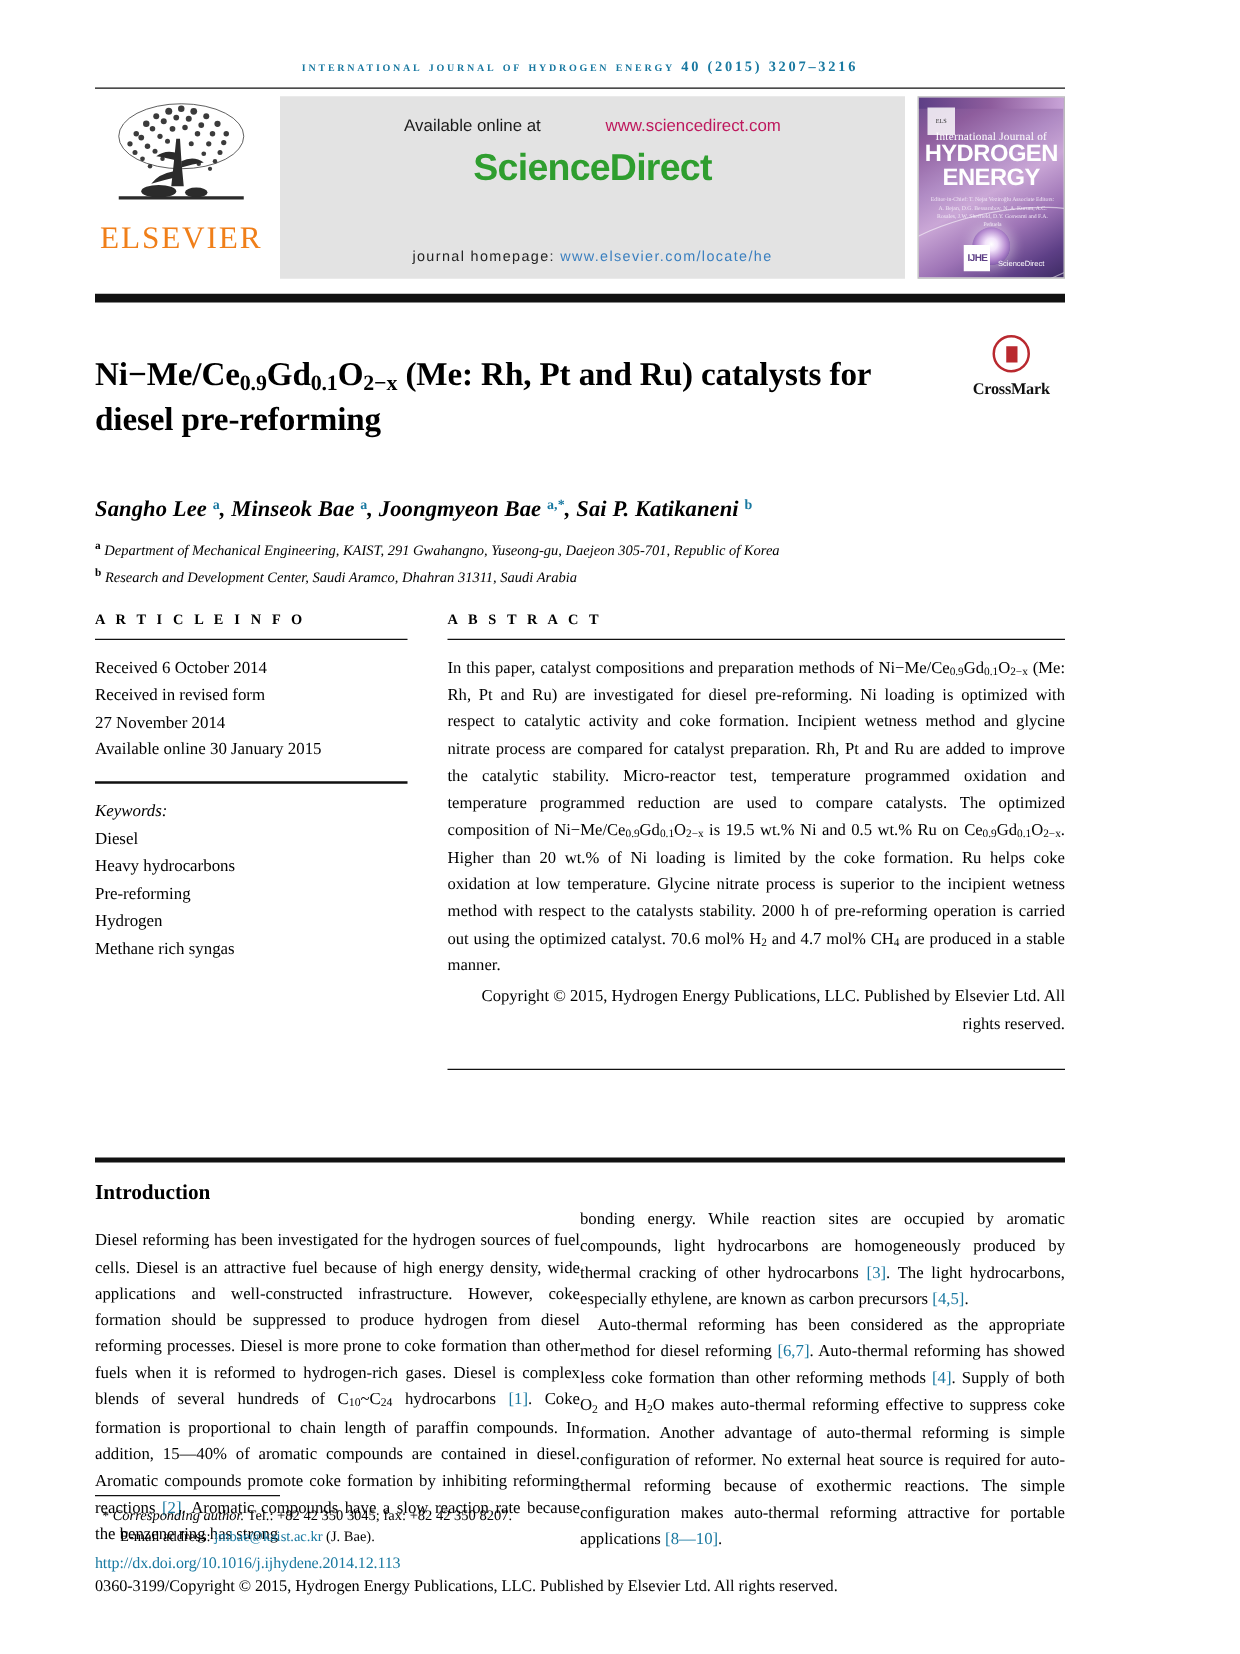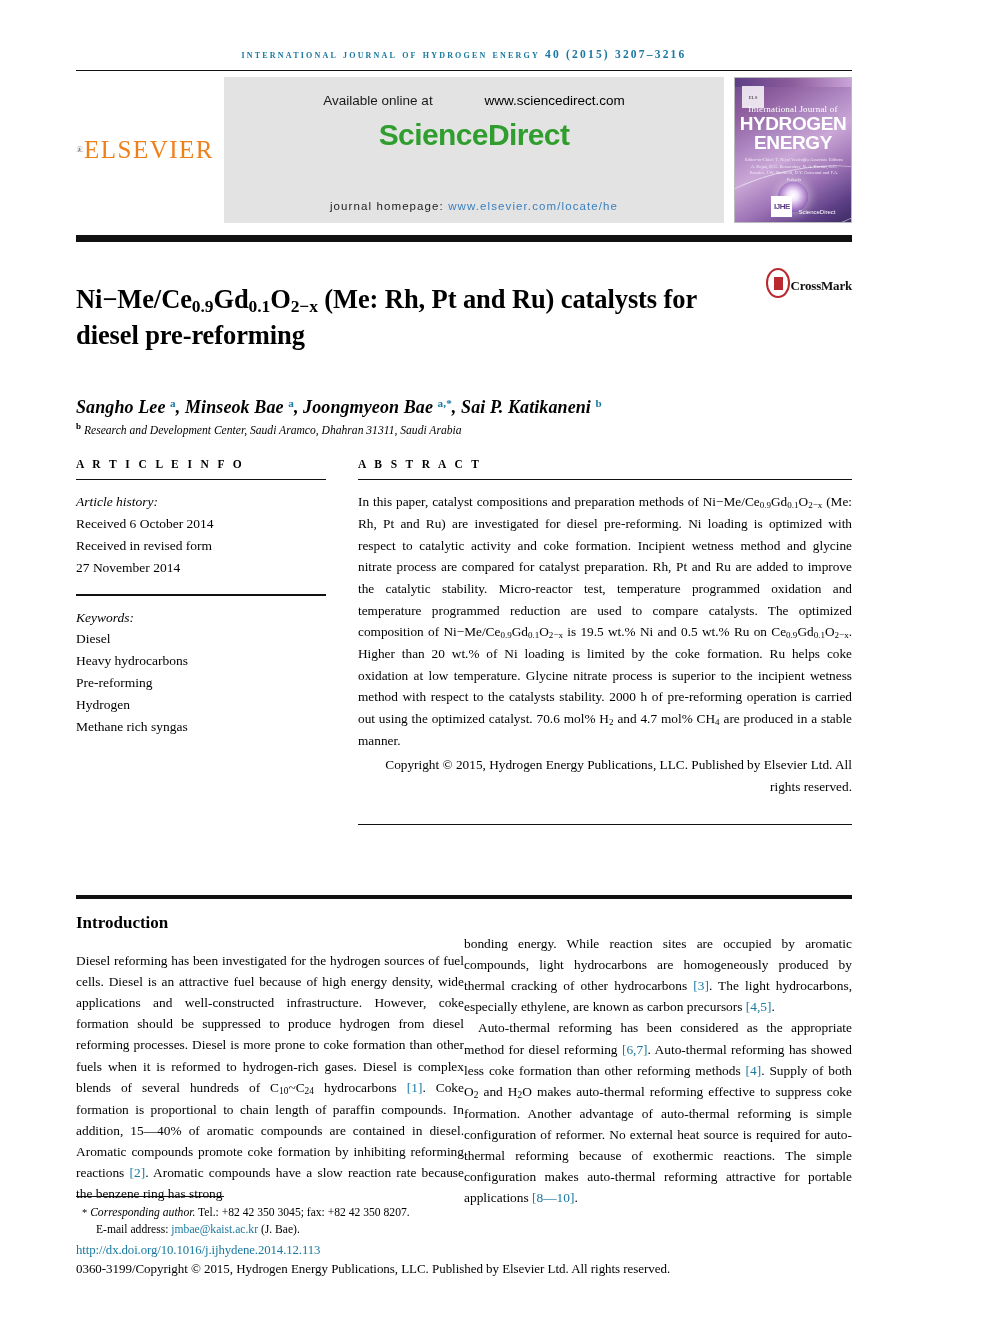--- a/index.html
+++ b/index.html
@@ -43,21 +43,21 @@
   .masthead {
     display: flex;
     align-items: stretch;
     height: 146px;
     margin-top: 6px;
   }
   .elsevier-logo {
     width: 138px;
     flex: 0 0 138px;
     display: flex;
-    flex-direction: row;
+    flex-direction: column;
     align-items: center;
     justify-content: flex-start;
     padding-bottom: 2px;
   }
   .tree-svg { display: block; }
   .elsevier-word {
     font-family: "Liberation Serif", serif;
     font-size: 25px;
     letter-spacing: 1.5px;
     color: #f07f19;
@@ -76,21 +76,21 @@
     align-items: center;
     justify-content: flex-start;
     padding-top: 16px;
     position: relative;
   }
   .available-line {
     font-family: "Liberation Sans", sans-serif;
     font-size: 13.5px;
     color: #1a1a1a;
   }
-  .available-line .link { color: #000000; margin-left: 48px; }
+  .available-line .link { color: #be185d; margin-left: 48px; }
   .sciencedirect {
     font-family: "Liberation Sans", sans-serif;
     font-weight: bold;
     font-size: 30px;
     letter-spacing: -0.6px;
     margin-top: 10px;
   }
   .sd-science { color: #2f9e2f; }
   .sd-direct { color: #2f9e2f; }
   .journal-home {
@@ -211,21 +211,21 @@
     max-width: 720px;
   }
   .paper-title sub { font-size: 0.66em; vertical-align: -0.24em; }
 
   .crossmark {
     flex: 0 0 auto;
     width: 86px;
     margin-left: 10px;
     margin-top: 4px;
     display: flex;
-    flex-direction: row;
+    flex-direction: column;
     align-items: center;
   }
   .cm-badge {
     width: 30px; height: 30px;
     border-radius: 50%;
     background: #ffffff;
     border: 2.6px solid #b9292f;
     position: relative;
     display: flex; align-items: center; justify-content: center;
   }
@@ -475,35 +475,39 @@
   <div class="title-row">
     <h1 class="paper-title">Ni−Me/Ce<sub>0.9</sub>Gd<sub>0.1</sub>O<sub>2−x</sub> (Me: Rh, Pt and Ru) catalysts for diesel pre-reforming</h1>
     <div class="crossmark">
       <div class="cm-badge"></div>
       <div class="cm-text">CrossMark</div>
     </div>
   </div>
 
   <div class="authors">Sangho Lee <sup>a</sup>, Minseok Bae <sup>a</sup>, Joongmyeon Bae <sup>a,*</sup>, Sai P. Katikaneni <sup>b</sup></div>
 
+  <div class="affil">
+    <sup>a</sup>
+    <span>Department of Mechanical Engineering, KAIST, 291 Gwahangno, Yuseong-gu, Daejeon 305-701, Republic of Korea</span>
+  </div>
   <div class="affil" style="margin-top:1px;">
     <sup>b</sup>
     <span>Research and Development Center, Saudi Aramco, Dhahran 31311, Saudi Arabia</span>
   </div>
 
   <div class="info-abs">
 
     <div class="col-info">
       <div class="sec-label">A R T I C L E   I N F O</div>
       <div class="sec-rule"></div>
       <div class="info-block">
-        <div class="lead">Article history:</div>
         <div>Received 6 October 2014</div>
         <div>Received in revised form</div>
         <div>27 November 2014</div>
+        <div>Available online 30 January 2015</div>
       </div>
       <div class="info-rule-mid"></div>
       <div class="info-block">
         <div class="lead">Keywords:</div>
         <div>Diesel</div>
         <div>Heavy hydrocarbons</div>
         <div>Pre-reforming</div>
         <div>Hydrogen</div>
         <div>Methane rich syngas</div>
       </div>

